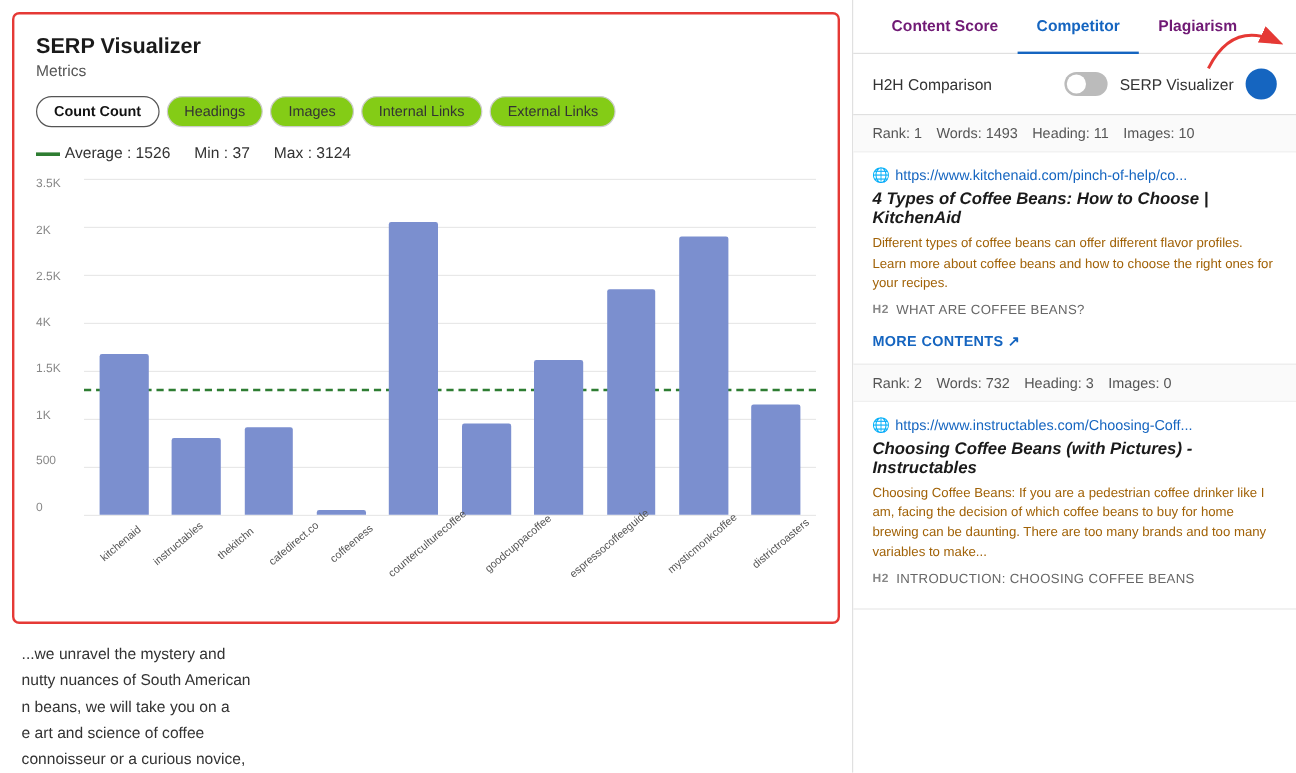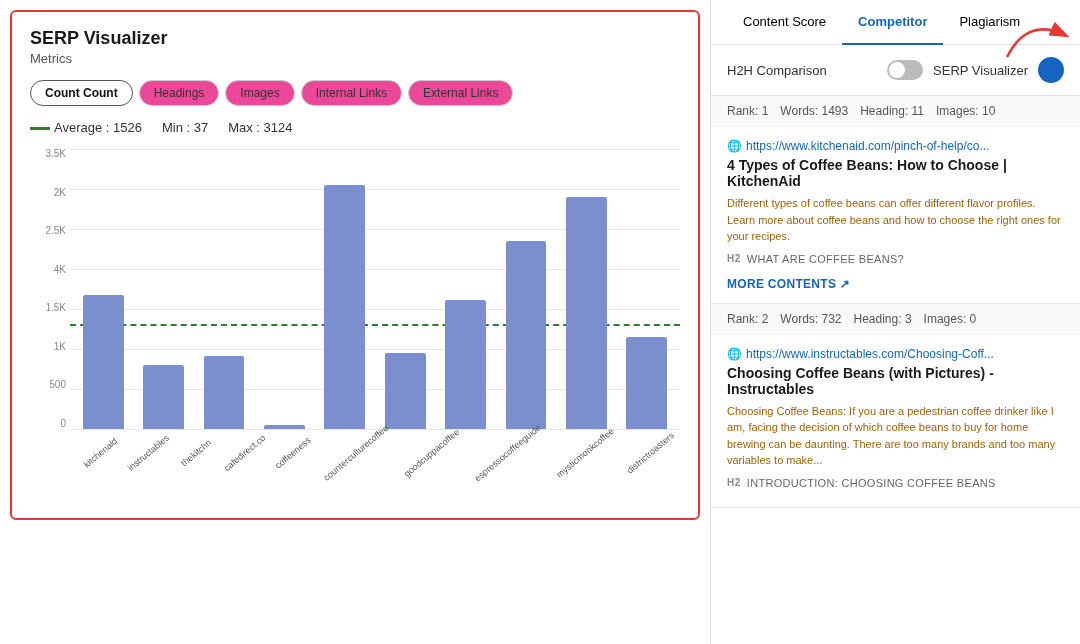--- a/index.html
+++ b/index.html
@@ -44,21 +44,21 @@
     .tab-bar {
       display: flex;
       gap: 6px;
       margin-bottom: 14px;
     }
 
     .tab-btn {
       padding: 5px 14px;
       border-radius: 16px;
       border: 1px solid #ccc;
-      background: #ec4899;
+      background: #84cc16;
       font-size: 12px;
       cursor: pointer;
       color: #333;
     }
 
     .tab-btn.active {
       background: #fff;
       border-color: #555;
       font-weight: 600;
       color: #111;
@@ -91,21 +91,20 @@
 
     .y-axis {
       position: absolute;
       left: 0;
       top: 0;
       bottom: 30px;
       width: 40px;
       display: flex;
       flex-direction: column;
       justify-content: space-between;
-      align-items: flex-end;
       padding-right: 4px;
     }
 
     .y-label {
       font-size: 10px;
       color: #888;
       line-height: 1;
     }
 
     .grid-lines {
@@ -207,24 +206,25 @@
     
     .top-tabs {
       display: flex;
       border-bottom: 1px solid #e0e0e0;
       padding: 0 16px;
     }
 
     .top-tab {
       padding: 14px 16px;
       font-size: 13px;
-      color: #000000;
+      color: #701a75;
       cursor: pointer;
       border-bottom: 2px solid transparent;
       margin-bottom: -1px;
+      font-weight: bold;
     }
 
     .top-tab.active {
       color: #1565c0;
       border-bottom-color: #1565c0;
       font-weight: 600;
     }
 
     
     .toggle-row {
@@ -327,20 +327,21 @@
 
     .globe-icon {
       font-size: 12px;
     }
 
     .result-title {
       font-size: 14px;
       font-weight: 600;
       color: #1a1a1a;
       margin-bottom: 6px;
+      font-style: italic;
     }
 
     .result-desc {
       font-size: 11px;
       color: #a16207;
       line-height: 1.5;
       margin-bottom: 8px;
     }
 
     .h2-tag {
@@ -496,20 +497,28 @@
         <div class="x-label-group">
             <span class="x-label">mysticmonkcoffee</span>
           </div>
         <div class="x-label-group">
             <span class="x-label">districtroasters</span>
           </div>
       </div>
     </div>
   </div>
 
+  <div class="body-text">
+    <div>...we unravel the mystery and</div>
+    <div>nutty nuances of South American</div>
+    <div>n beans, we will take you on a</div>
+    <div>e art and science of coffee</div>
+    <div>connoisseur or a curious novice,</div>
+
+  </div>
 </div>
 
 <div class="right-panel">
 
   <div class="top-tabs">
     <div class="top-tab">Content Score</div>
     <div class="top-tab active">Competitor</div>
     <div class="top-tab">Plagiarism</div>
   </div>
 

